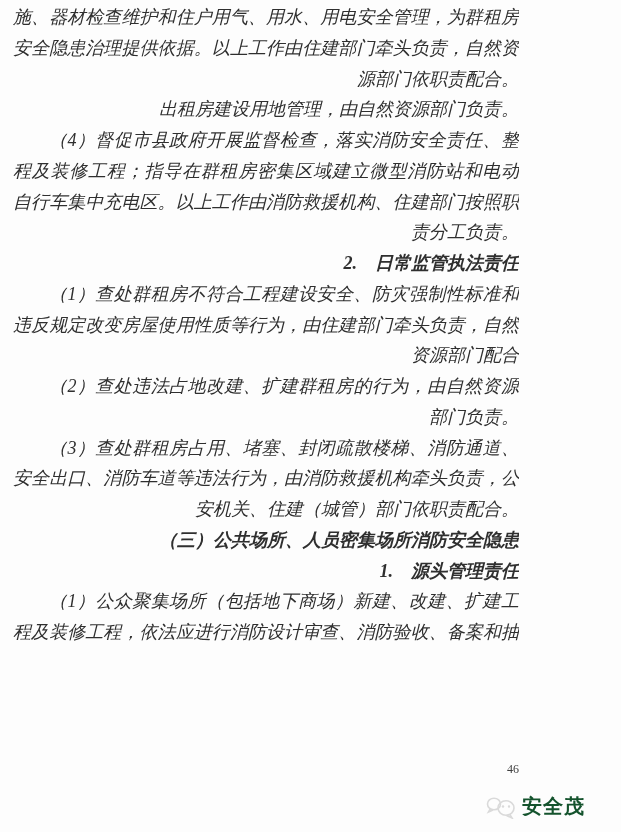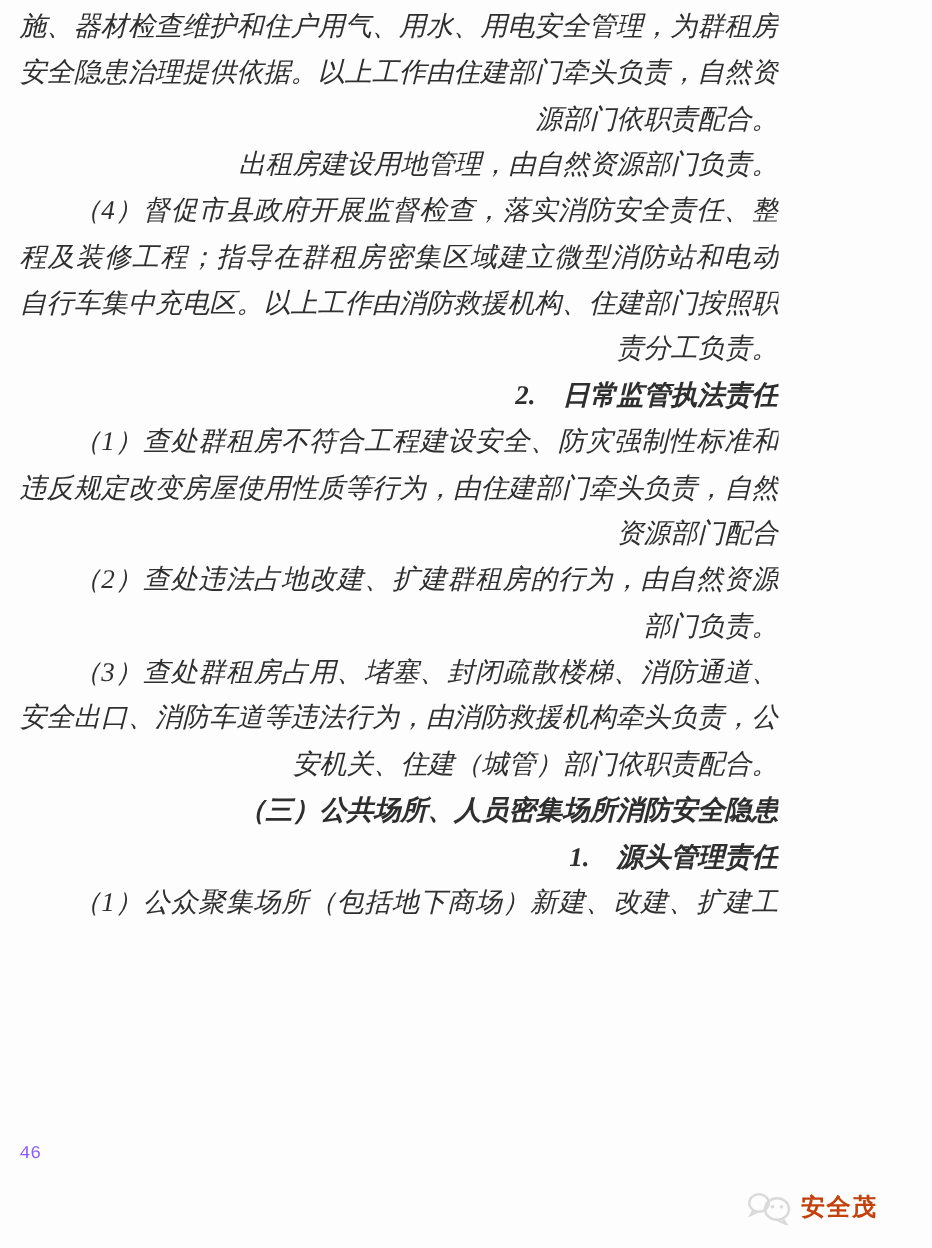--- a/index.html
+++ b/index.html
@@ -43,40 +43,39 @@
     text-indent: 36px;
   }
   .bold {
     font-weight: bold;
   }
   .page-number {
     position: absolute;
     left: 13px;
     top: 762px;
     width: 506px;
-    text-align: left;
+    text-align: right;
     font-size: 12px;
-    color: #8b5cf6;
-    font-family: Liberation Mono, monospace;
+    color: #404040;
   }
   .watermark {
     position: absolute;
     right: 36px;
     top: 793px;
     display: flex;
     align-items: center;
     gap: 5px;
     color: #d9d9d9;
   }
   .watermark-label {
     font-family: "Liberation Sans", "DejaVu Sans", sans-serif;
-    font-size: 16px;
+    font-size: 20px;
     font-weight: bold;
     letter-spacing: 1px;
-    color: #c2410c;
+    color: #14532d;
   }
   .wechat-icon svg {
     display: block;
   }
 </style>
 </head>
 <body>
 
 <div class="page">
 
@@ -94,20 +93,21 @@
     <div class="line fill">违反规定改变房屋使用性质等行为，由住建部门牵头负责，自然</div>
     <div class="line">资源部门配合</div>
     <div class="line indent fill">（2）查处违法占地改建、扩建群租房的行为，由自然资源</div>
     <div class="line">部门负责。</div>
     <div class="line indent fill">（3）查处群租房占用、堵塞、封闭疏散楼梯、消防通道、</div>
     <div class="line fill">安全出口、消防车道等违法行为，由消防救援机构牵头负责，公</div>
     <div class="line">安机关、住建（城管）部门依职责配合。</div>
     <div class="line indent bold">（三）公共场所、人员密集场所消防安全隐患</div>
     <div class="line indent bold">1.　源头管理责任</div>
     <div class="line indent fill">（1）公众聚集场所（包括地下商场）新建、改建、扩建工</div>
+    <div class="line fill">程及装修工程，依法应进行消防设计审查、消防验收、备案和抽</div>
   </div>
 
   <div class="page-number">46</div>
 
   <div class="watermark">
     <span class="wechat-icon">
       <svg width="32" height="24" viewBox="0 0 32 24" xmlns="http://www.w3.org/2000/svg">
         <g fill="none" stroke="#dadada" stroke-width="1.6">
           <ellipse cx="9" cy="9" rx="6.5" ry="5.8"></ellipse>
           <path d="M5.5 13.5 L3.5 17 L8 15"></path>

